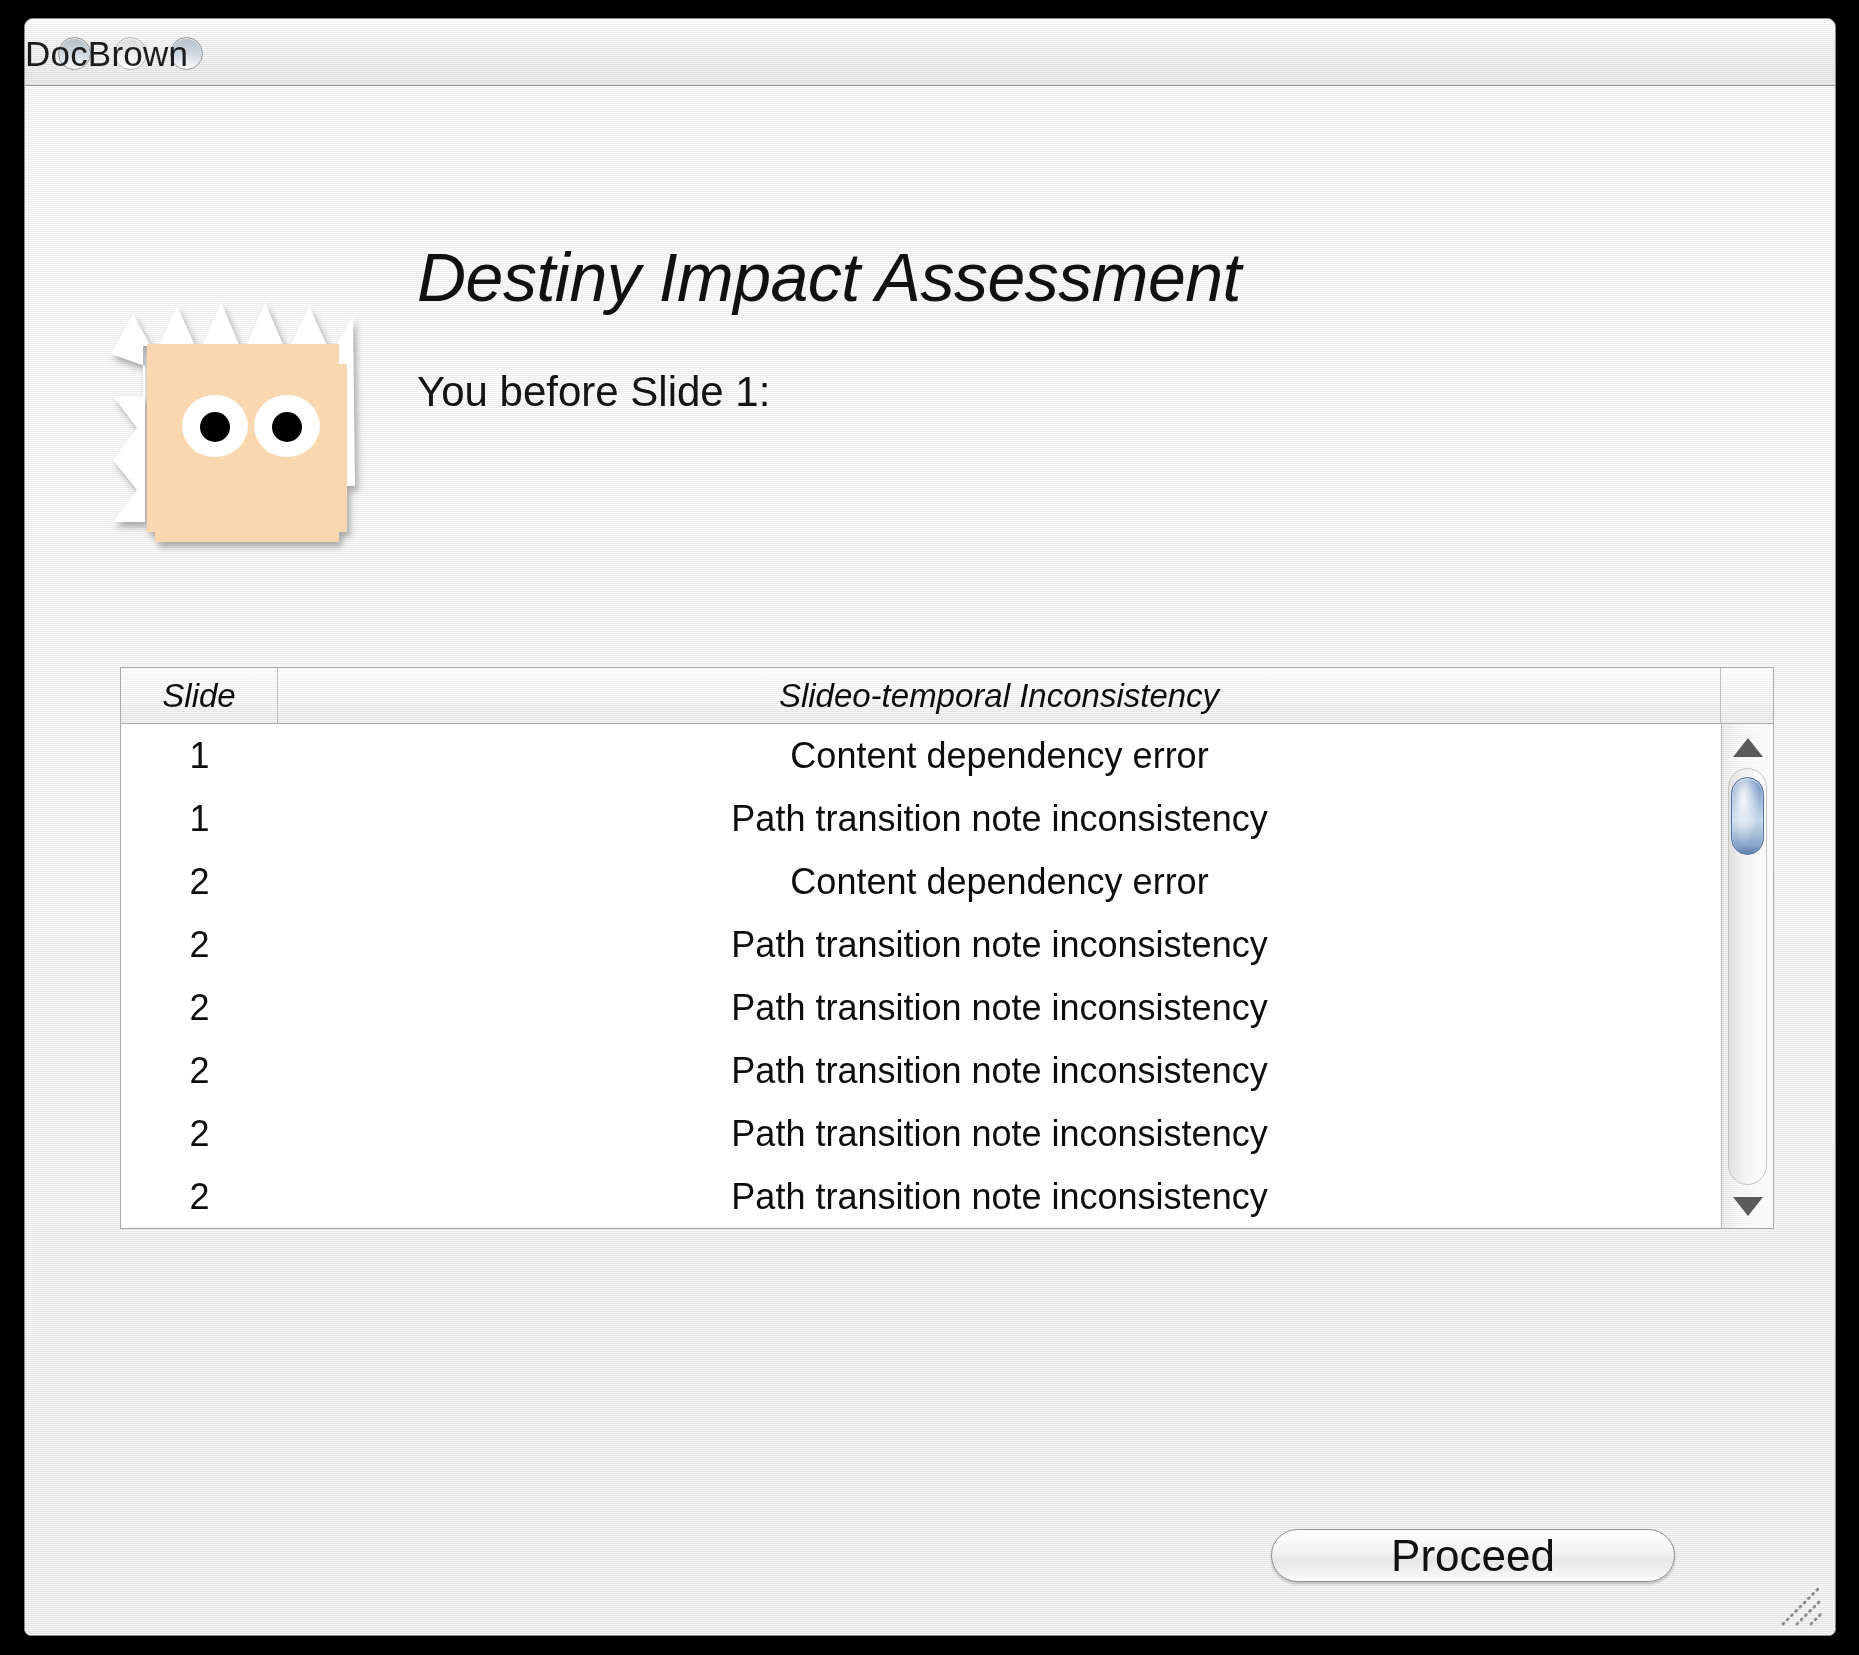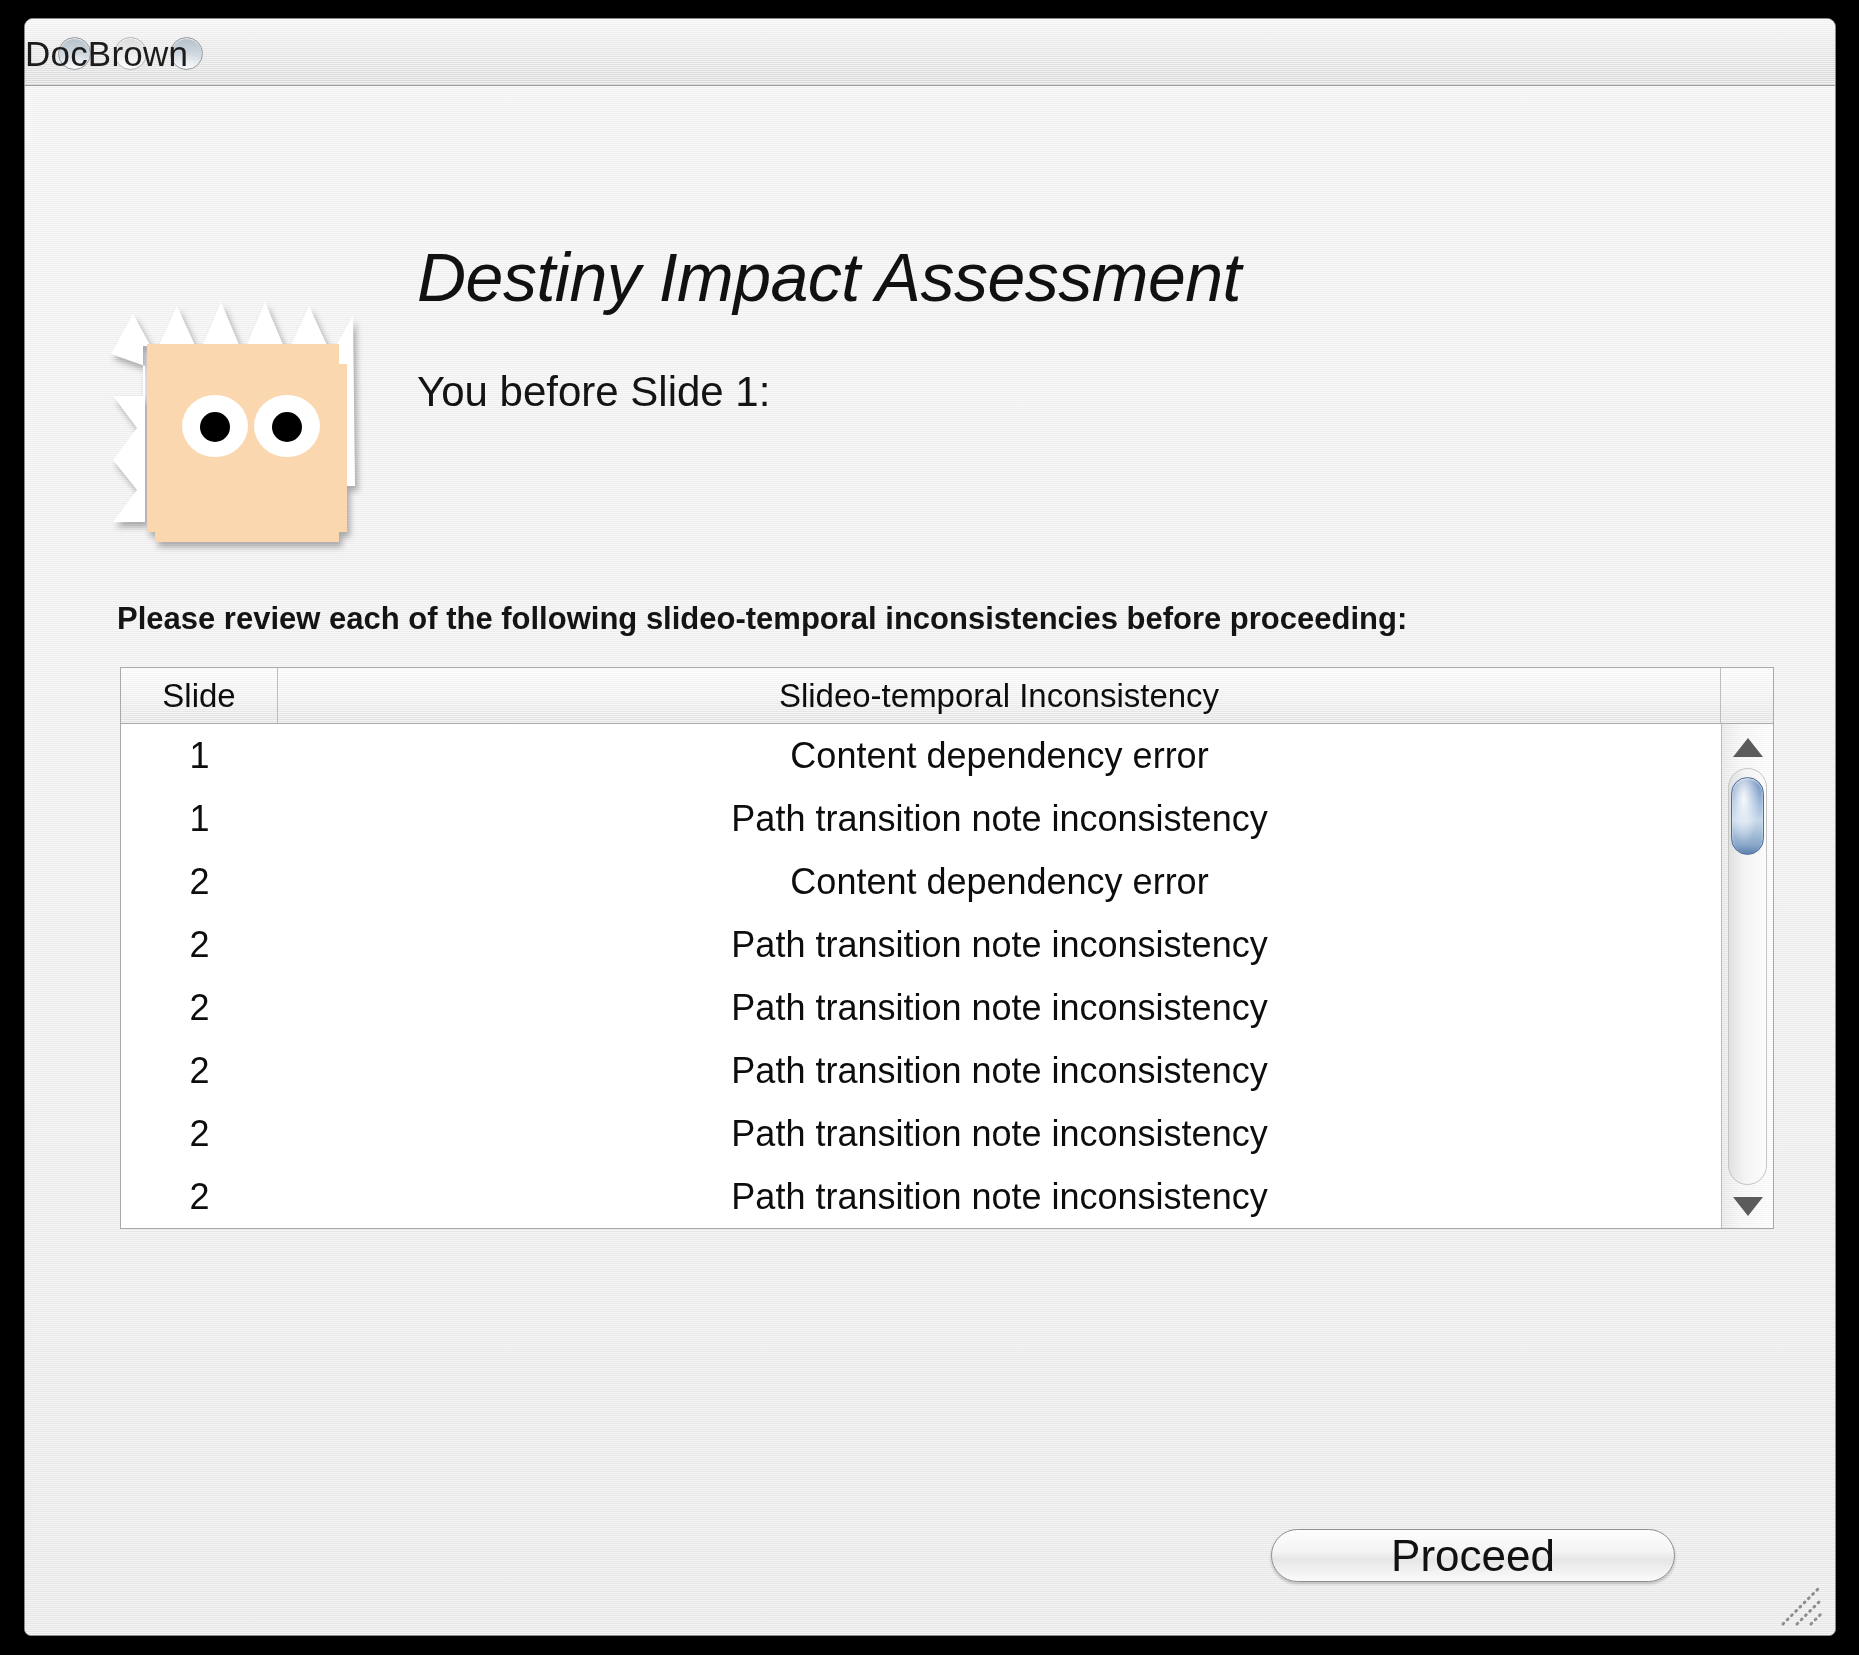--- a/index.html
+++ b/index.html
@@ -146,20 +146,21 @@
     display: flex;
     height: 56px;
     background:
       repeating-linear-gradient(to bottom,
         rgba(255,255,255,0.6) 0px,
         rgba(255,255,255,0.6) 1px,
         rgba(0,0,0,0.010) 1px,
         rgba(0,0,0,0.010) 2px),
       linear-gradient(to bottom, #fbfbfb 0%, #f1f1f1 52%, #e3e3e3 100%);
     border-bottom: 1px solid #a9a9a9;
+    font-style: italic;
   }
   .hcell {
     display: flex;
     align-items: center;
     justify-content: center;
     font-size: 33px;
     color: #0d0d0d;
     height: 100%;
   }
   .hcell.slide { width: 157px; border-right: 1px solid #bdbdbd; }
@@ -308,21 +309,20 @@
         <ellipse cx="112" cy="180" rx="33" ry="31" fill="#ffffff"></ellipse>
         <ellipse cx="112" cy="181" rx="15" ry="15" fill="#000000"></ellipse>
 
         <ellipse cx="184" cy="180" rx="33" ry="31" fill="#ffffff"></ellipse>
         <ellipse cx="184" cy="181" rx="15" ry="15" fill="#000000"></ellipse>
       </svg>
     </div>
 
     <div id="headline">Destiny Impact Assessment</div>
     <div id="subline1">You before Slide 1:</div>
-    <div id="instruction">Please review each of the following slideo-temporal inconsistencies before proceeding:</div>
 
     <div id="table-frame">
 
       <div id="table-head">
         <div class="hcell slide">Slide</div>
         <div class="hcell incon">Slideo-temporal Inconsistency</div>
         <div class="hcell pad"></div>
       </div>
 
       <div id="table-body">

